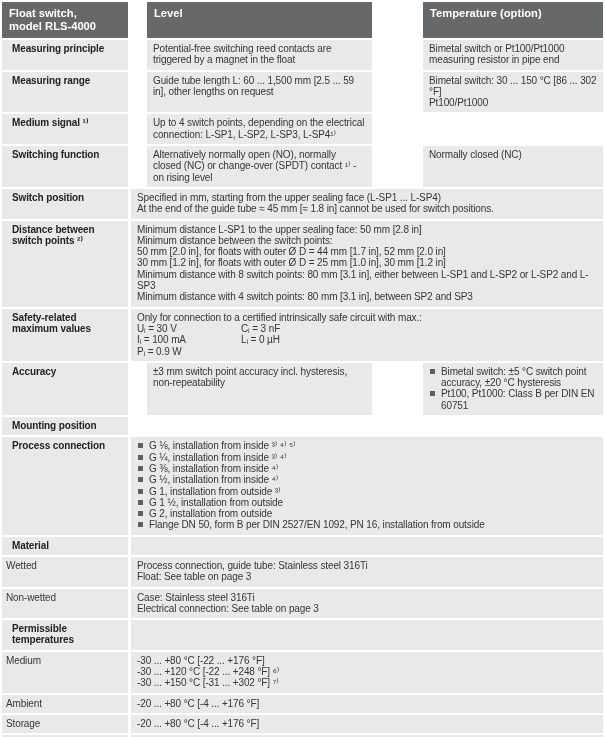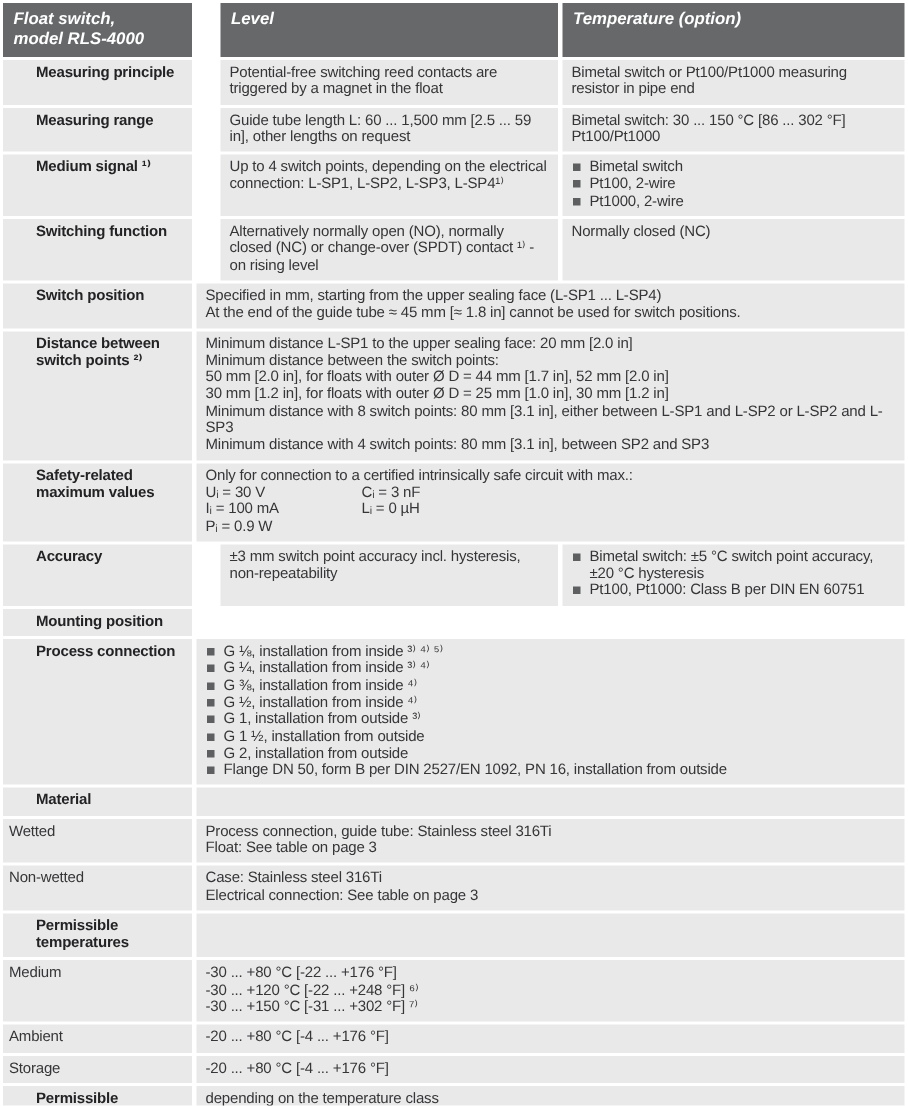--- a/index.html
+++ b/index.html
@@ -10,29 +10,29 @@
     letter-spacing:-0.12px;
   }
   #spec-table{padding:2px;}
   .tr{
     display:grid;
     grid-template-columns:126px 109px 129px 112px 113px;
     column-gap:3px;
     margin-bottom:2px;
   }
   .cell{background:var(--cell-bg,#e9e9ea);padding:3px 6px 4px 6px;}
-  .label{font-weight:bold;color:var(--label-text,#232325);padding-left:22px;}
+  .label{font-weight:bold;color:var(--label-text,#232325);padding-left:10px;}
   .label.sub{font-weight:normal;color:var(--body-text,#363638);padding-left:4px;}
   .span-ab{grid-column:2/4;margin-left:16px;}
-  .span-cd{grid-column:4/6;}
+  .span-cd{grid-column:4/6;margin-left:48px;}
   .span-all{grid-column:2/6;}
   .header-row .cell{
     background:var(--header-bg,#66686a);color:var(--header-text,#ffffff);
     font-weight:bold;font-size:11.2px;line-height:13px;
-    padding:5px 7px;letter-spacing:0;font-style:italic;
+    padding:5px 7px;letter-spacing:0;
   }
   .product{white-space:pre-line;}
   .li{position:relative;padding-left:12px;}
   .sq{position:absolute;left:1px;top:3px;width:5px;height:5px;background:var(--bullet,#5d5f61);}
   .pairline{display:flex;}
   .pa{width:104px;flex:0 0 104px;}
   .tch{padding:3px 0 3px 0;}
   .tch .note{padding-left:6px;margin-bottom:12px;}
   .empty-cell{min-height:11px;}
 </style>
@@ -63,46 +63,41 @@
       <div class="cell span-cd">
         <div class="ln">Bimetal switch: 30 ... 150 °C [86 ... 302 °F]</div>
         <div class="ln">Pt100/Pt1000</div>
       </div>
     </div>
     <div class="tr">
       <div class="cell label">Medium signal ¹⁾</div>
       <div class="cell span-ab">
         <div class="ln">Up to 4 switch points, depending on the electrical connection: L-SP1, L-SP2, L-SP3, L-SP4¹⁾</div>
       </div>
-      <div class="cell span-cd">
-        <div class="li"><span class="sq"></span><span>Bimetal switch</span></div>
-        <div class="li"><span class="sq"></span><span>Pt100, 2-wire</span></div>
-        <div class="li"><span class="sq"></span><span>Pt1000, 2-wire</span></div>
-      </div>
     </div>
     <div class="tr">
       <div class="cell label">Switching function</div>
       <div class="cell span-ab">
         <div class="ln">Alternatively normally open (NO), normally closed (NC) or change-over (SPDT) contact ¹⁾ - on rising level</div>
       </div>
       <div class="cell span-cd">
         <div class="ln">Normally closed (NC)</div>
       </div>
     </div>
     <div class="tr">
       <div class="cell label">Switch position</div>
       <div class="cell span-all">
         <div class="ln">Specified in mm, starting from the upper sealing face (L-SP1 ... L-SP4)</div>
         <div class="ln">At the end of the guide tube ≈ 45 mm [≈ 1.8 in] cannot be used for switch positions.</div>
       </div>
     </div>
     <div class="tr">
       <div class="cell label">Distance between switch points ²⁾</div>
       <div class="cell span-all">
-        <div class="ln">Minimum distance L-SP1 to the upper sealing face: 20 mm [2.0 in]</div>
+        <div class="ln">Minimum distance L-SP1 to the upper sealing face: 50 mm [2.8 in]</div>
         <div class="ln">Minimum distance between the switch points:</div>
         <div class="ln">50 mm [2.0 in], for floats with outer Ø D = 44 mm [1.7 in], 52 mm [2.0 in]</div>
         <div class="ln">30 mm [1.2 in], for floats with outer Ø D = 25 mm [1.0 in], 30 mm [1.2 in]</div>
         <div class="ln">Minimum distance with 8 switch points: 80 mm [3.1 in], either between L-SP1 and L-SP2 or L-SP2 and L-SP3</div>
         <div class="ln">Minimum distance with 4 switch points: 80 mm [3.1 in], between SP2 and SP3</div>
       </div>
     </div>
     <div class="tr">
       <div class="cell label">Safety-related maximum values</div>
       <div class="cell span-all">

